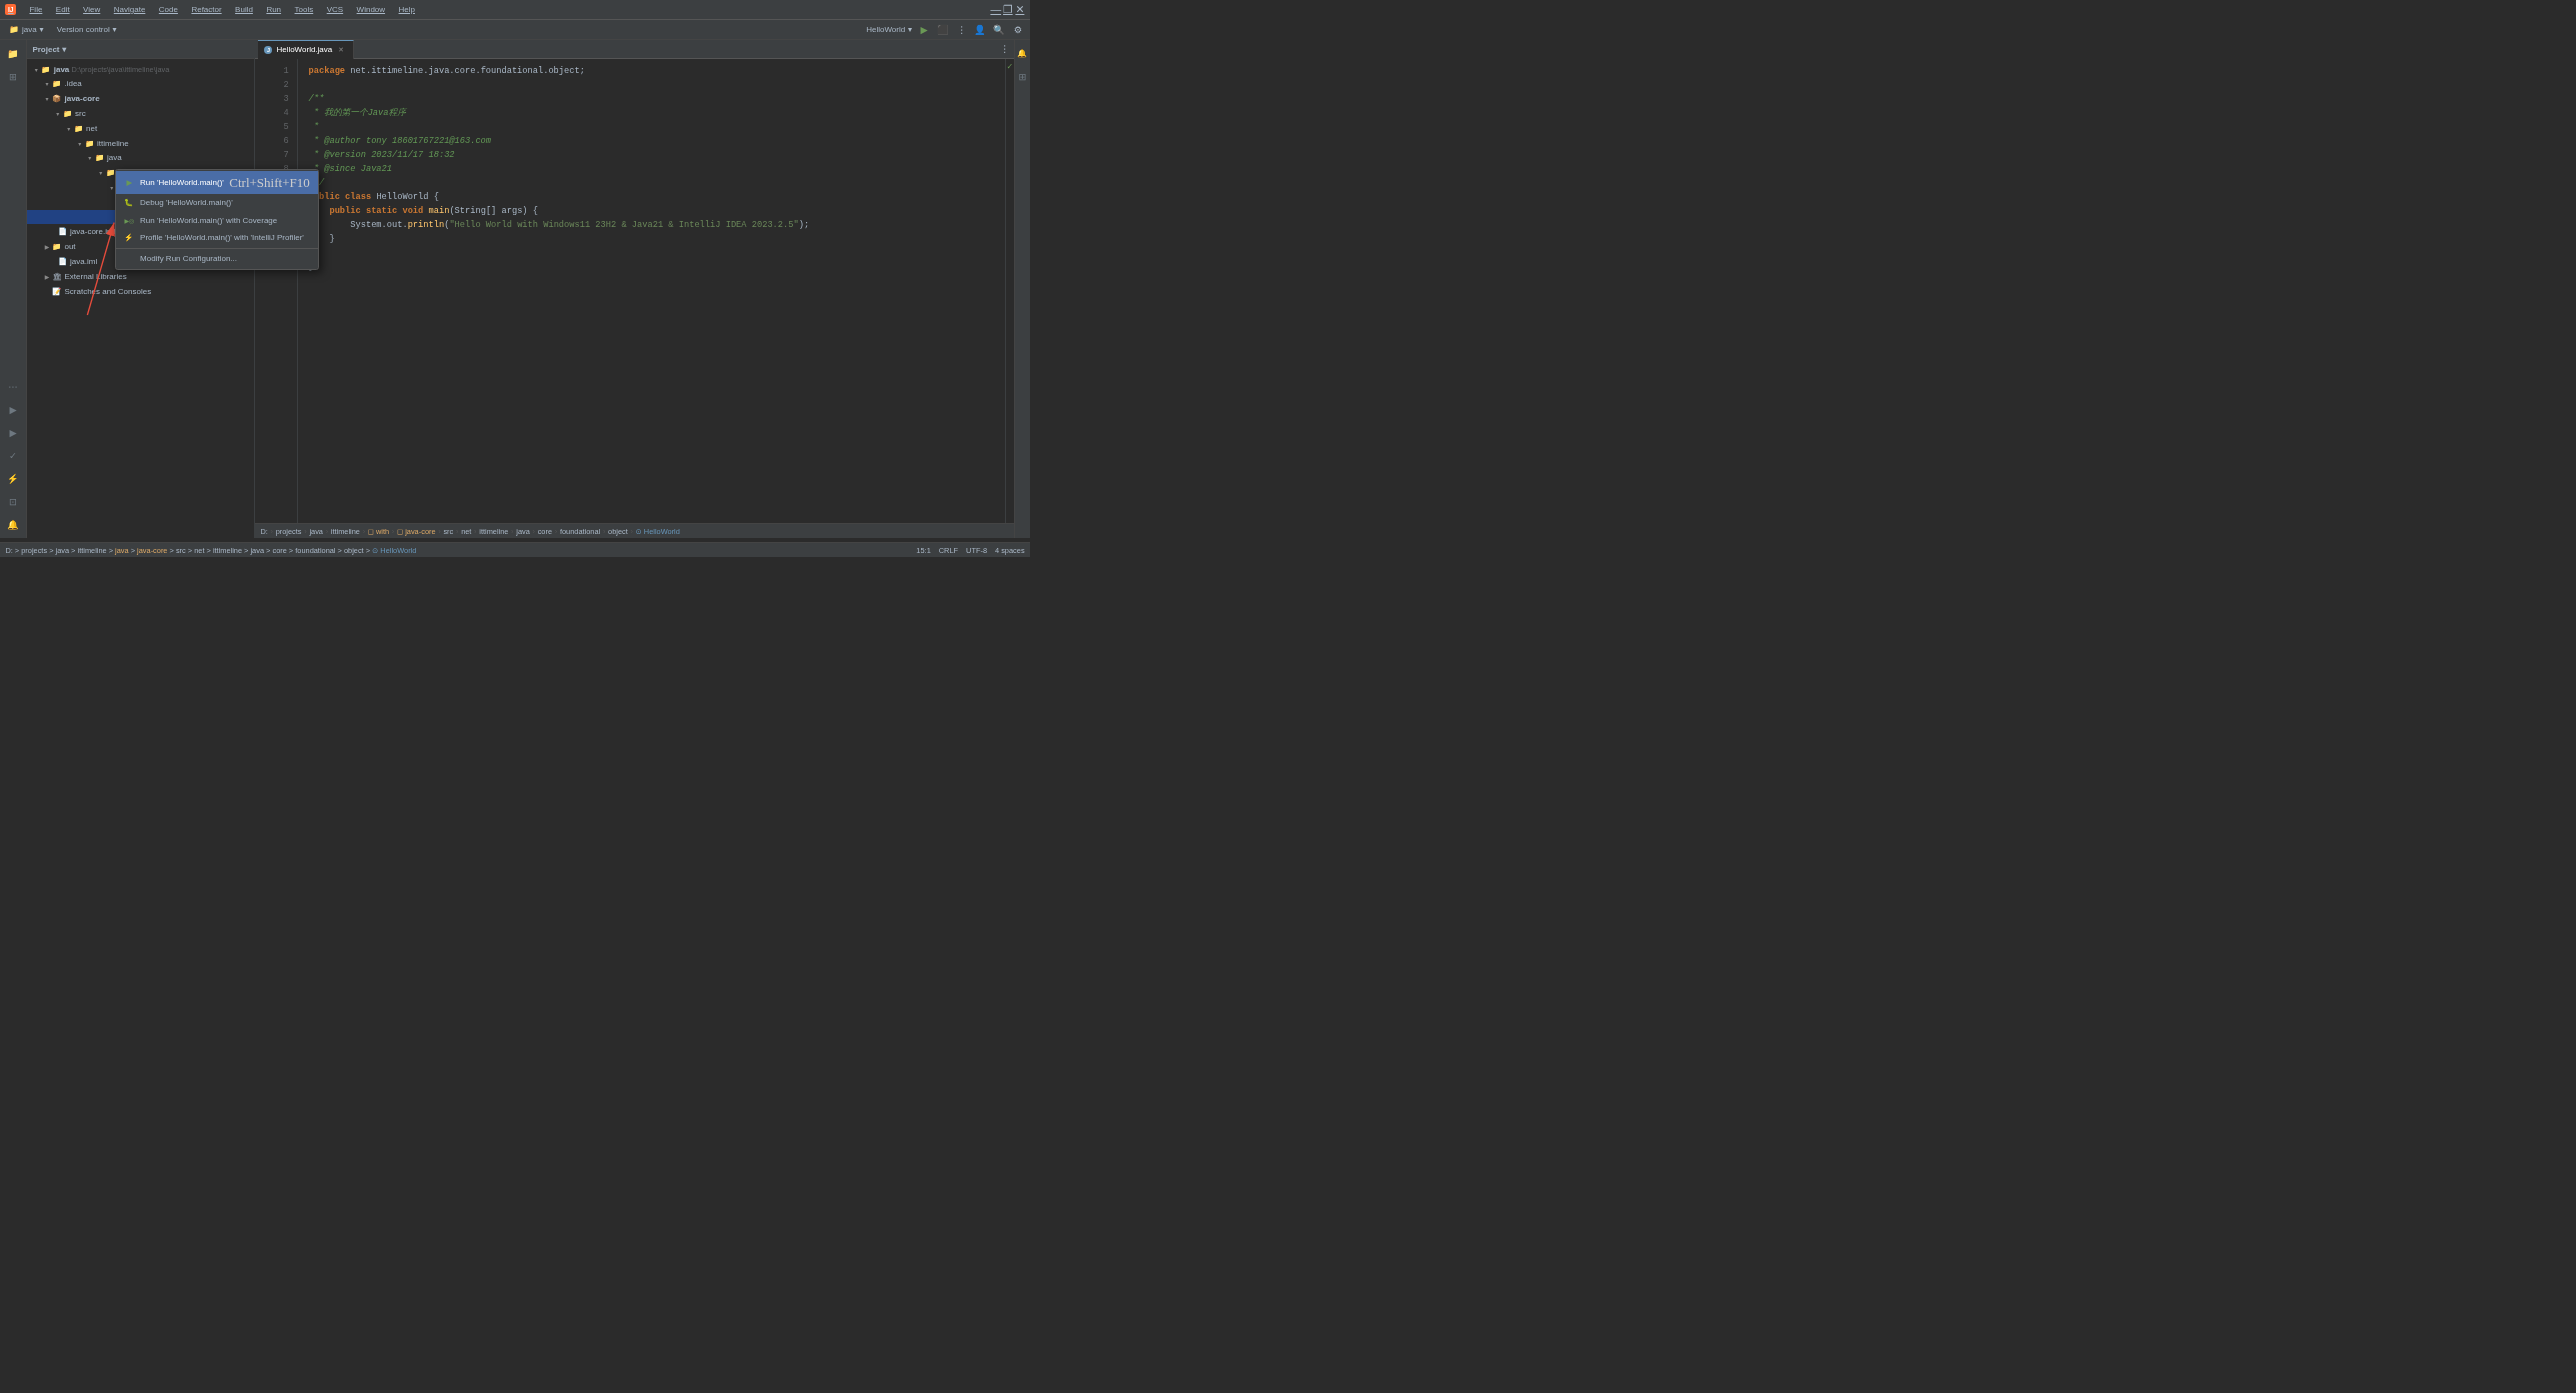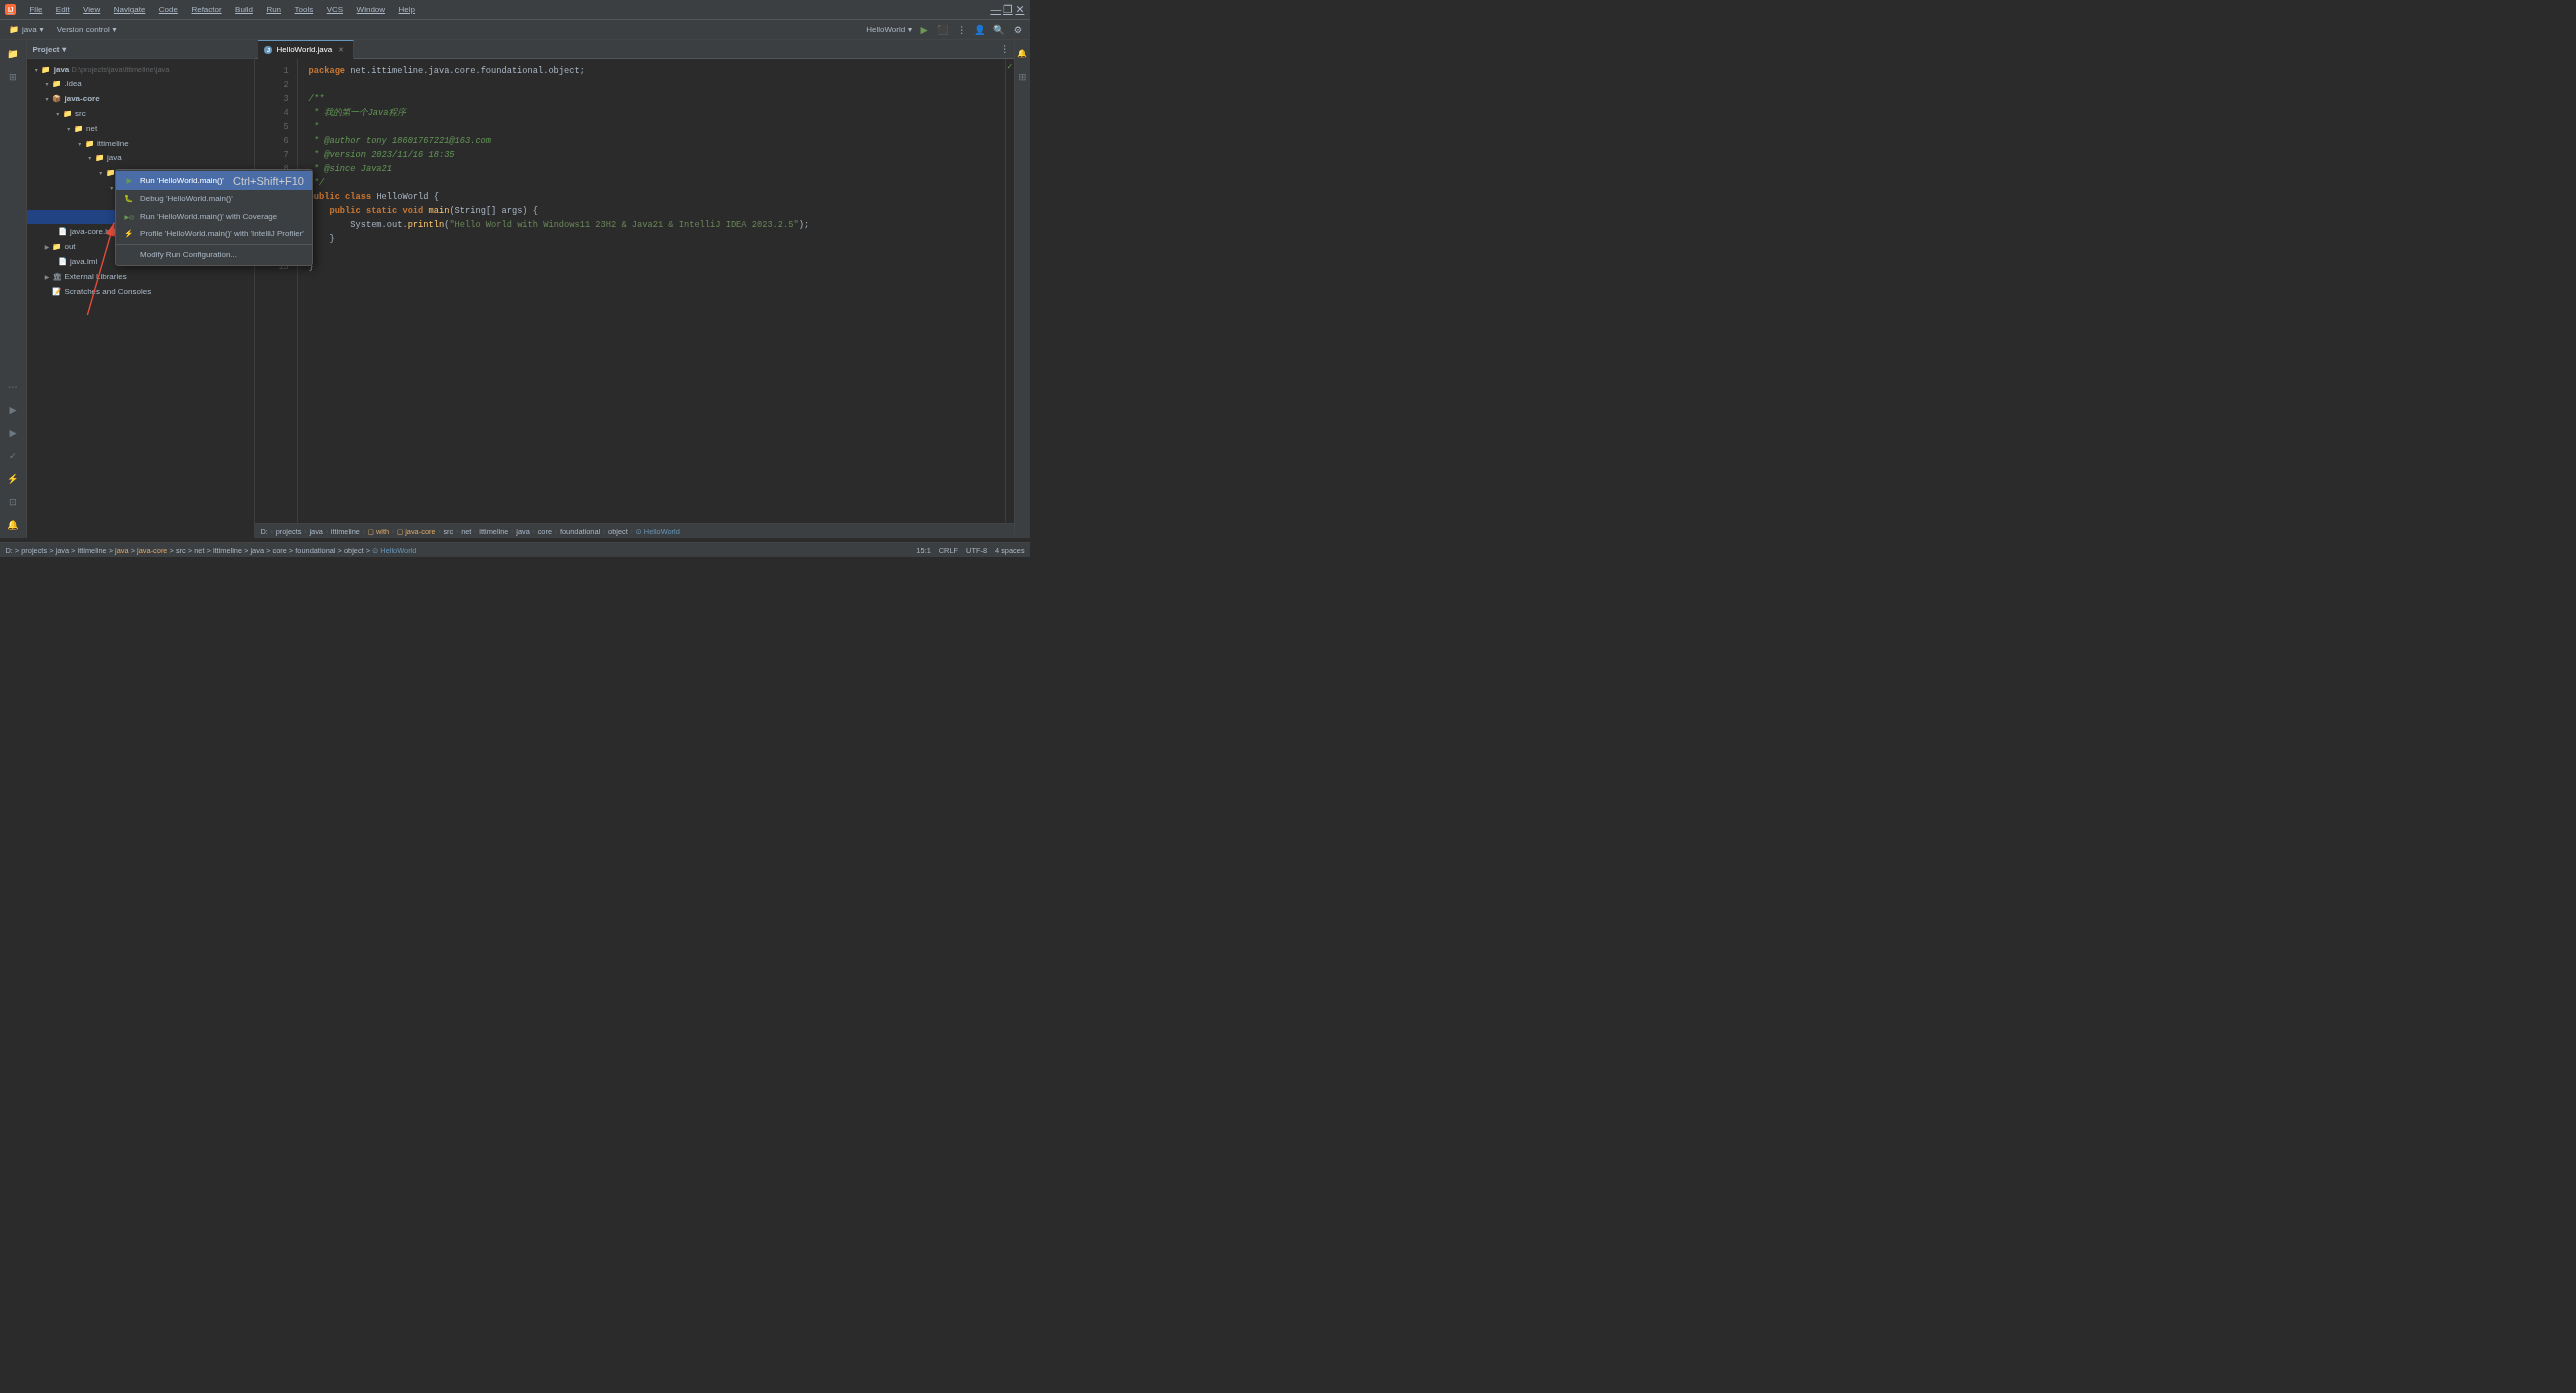--- a/index.html
+++ b/index.html
@@ -459,21 +459,22 @@
       display: flex;
       align-items: center;
       justify-content: center;
       color: #6a9955;
       font-size: 7.4px;
       flex-shrink: 0;
     }
     .context-menu-item .cm-shortcut {
       margin-left: auto;
       color: #888;
-      font-size: 11px;
+      font-size: 13px;
+      font-family: Liberation Serif, serif;
     }
     .context-menu-item.active .cm-shortcut { color: #ccc; }
     .context-menu-sep {
       height: 0.7px;
       background: #555;
       margin: 1.3px 0;
     }
   </style>
 </head>
 <body>
@@ -715,21 +716,21 @@
         <span class="ln">14</span>
         <span class="ln">15</span>
       </div>
 
       <div class="code-content"><span class="kw-keyword">package</span> <span style="color:#a9b7c6;">net.ittimeline.java.core.foundational.object</span>;
 
 <span class="kw-comment">/**</span>
 <span class="kw-comment"> * 我的第一个Java程序</span>
 <span class="kw-comment"> *</span>
 <span class="kw-comment"> * @author tony 18601767221@163.com</span>
-<span class="kw-comment"> * @version 2023/11/16 18:35</span>
+<span class="kw-comment"> * @version 2023/11/17 18:32</span>
 <span class="kw-comment"> * @since Java21</span>
 <span class="kw-comment"> */</span>
 <span class="kw-keyword">public</span> <span class="kw-keyword">class</span> <span style="color:#a9b7c6;">HelloWorld</span> {
     <span class="kw-keyword">public</span> <span class="kw-keyword">static</span> <span class="kw-keyword">void</span> <span class="kw-method">main</span>(<span style="color:#a9b7c6;">String</span>[] args) {
         <span style="color:#a9b7c6;">System</span>.out.<span class="kw-method">println</span>(<span class="kw-string">"Hello World with Windows11 23H2 &amp; Java21 &amp; IntelliJ IDEA 2023.2.5"</span>);
     }
 
 }</div>
 
       <div class="right-gutter">

